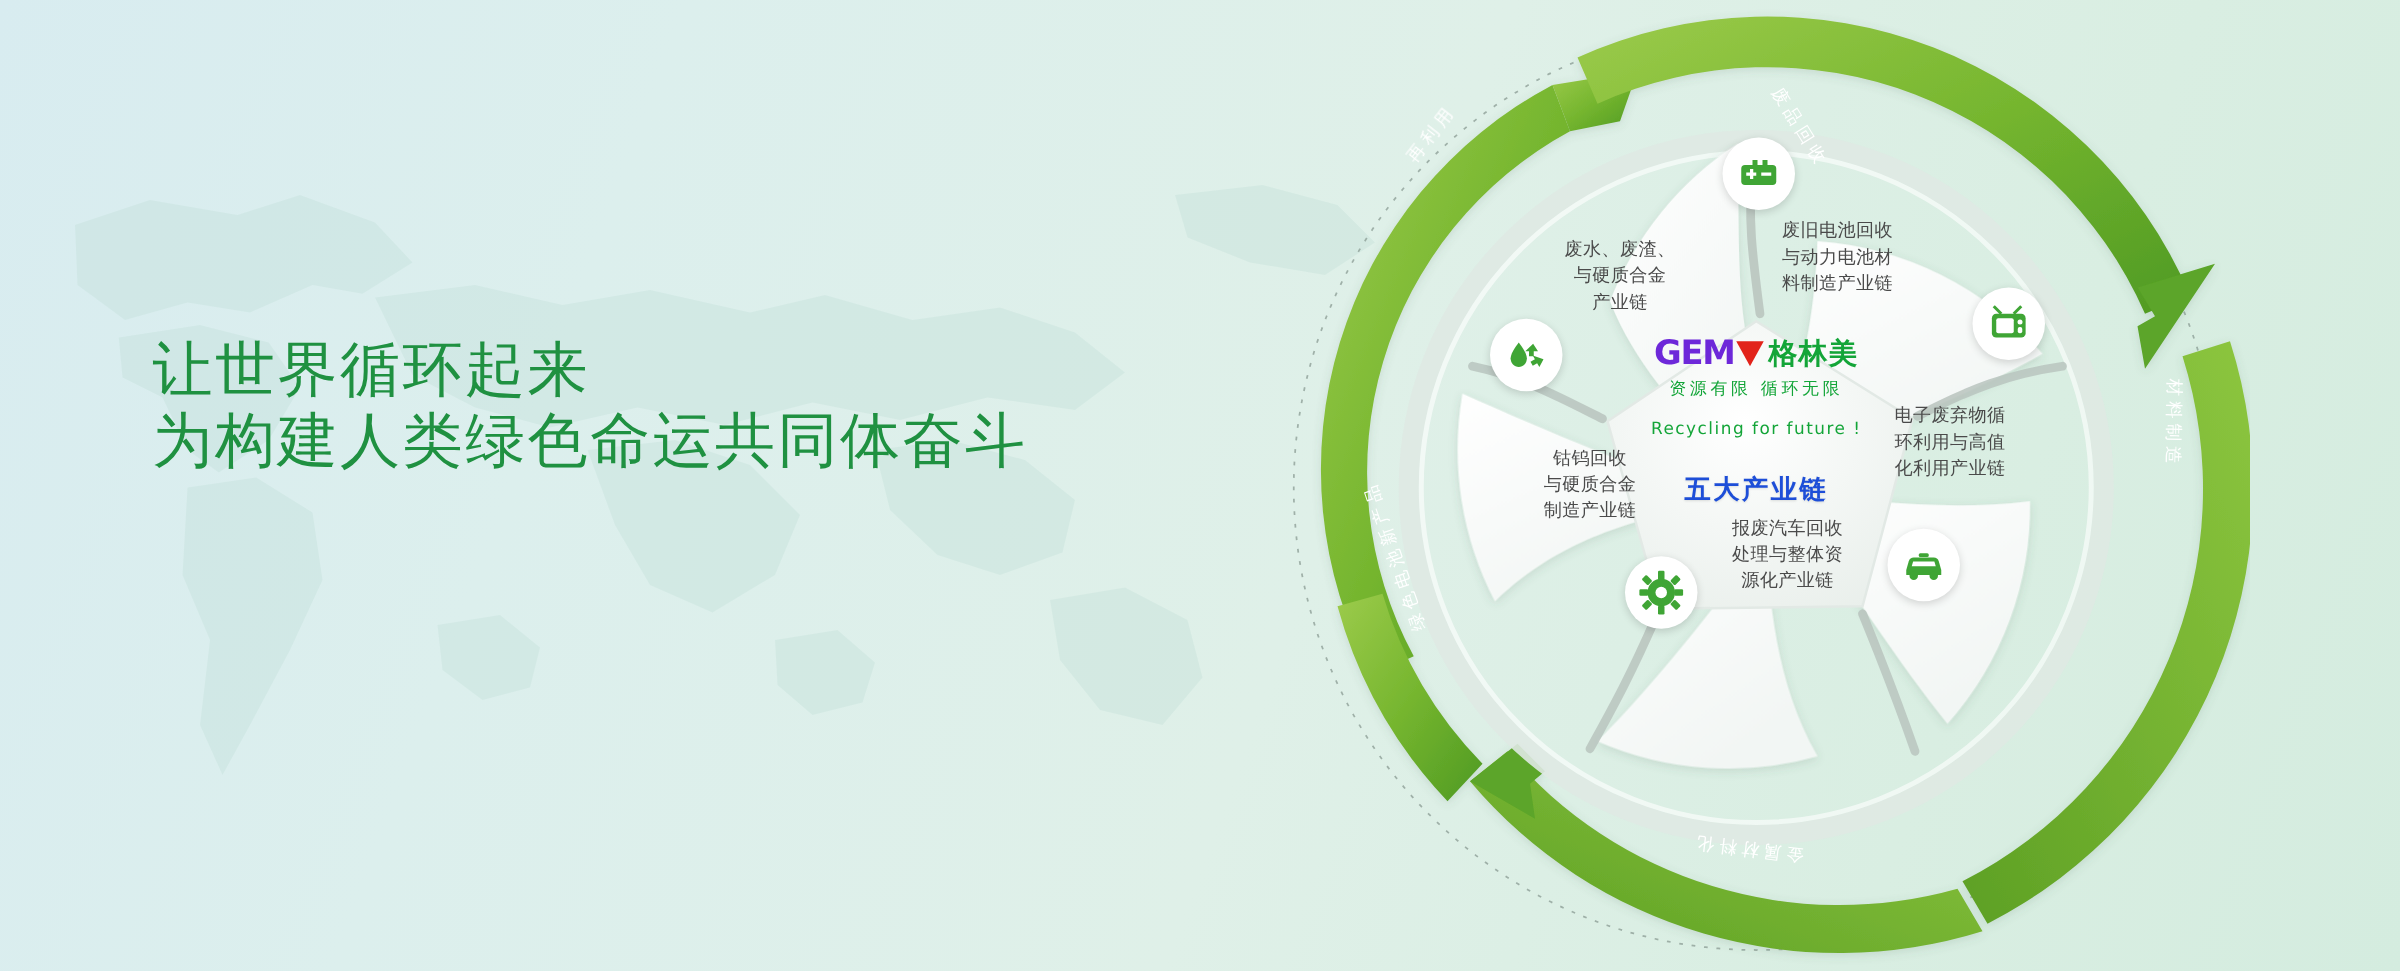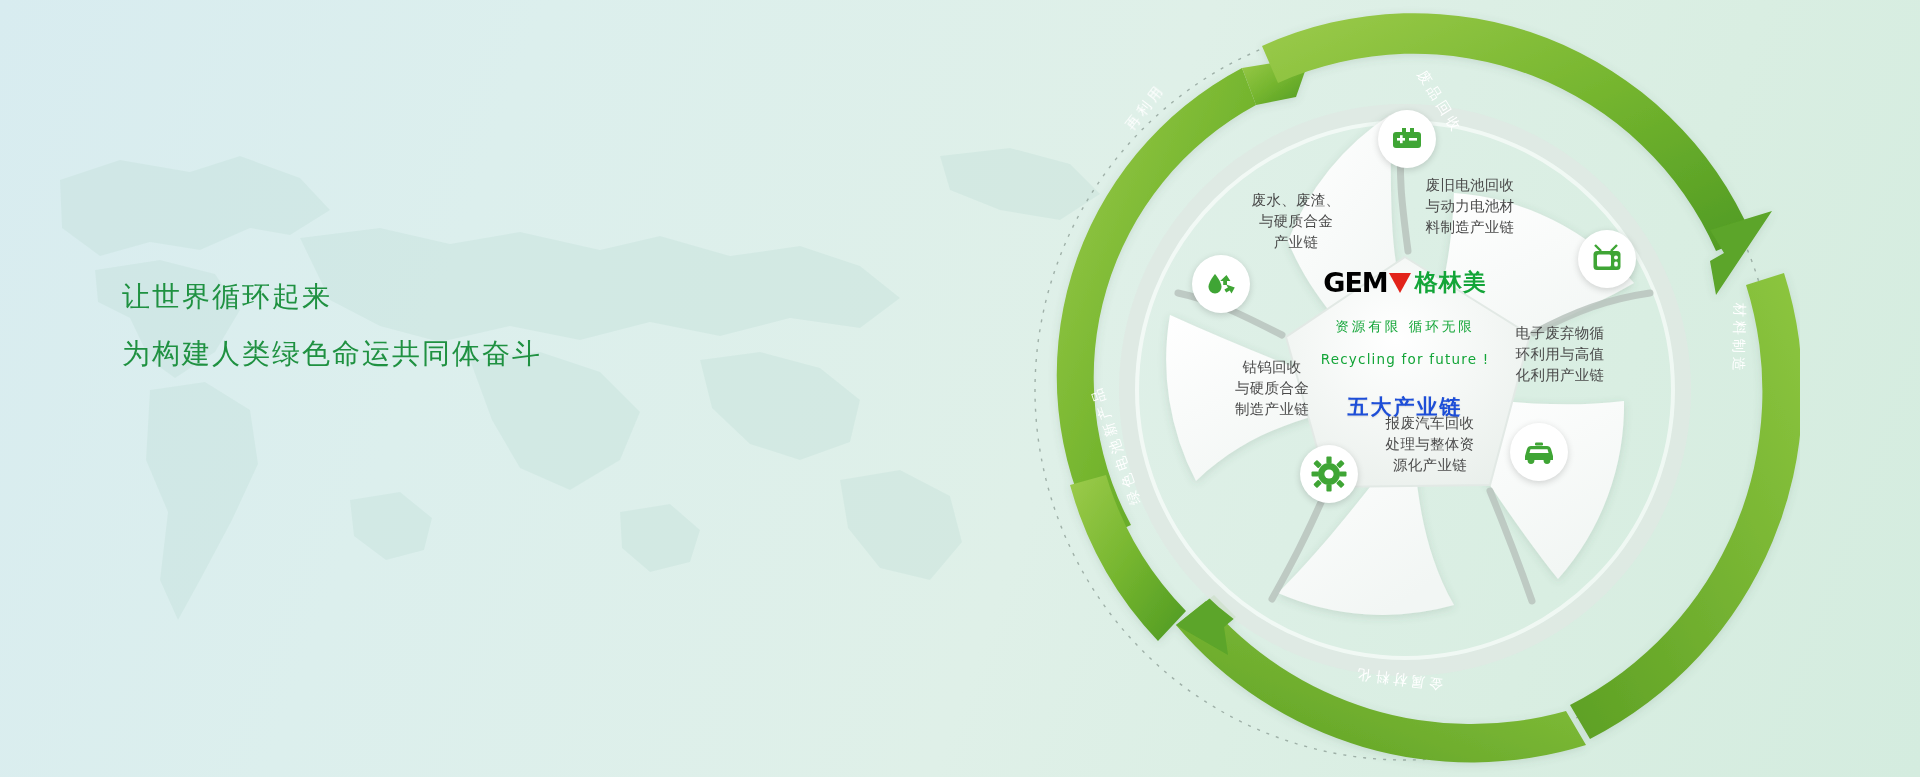--- a/index.html
+++ b/index.html
@@ -15,21 +15,21 @@
     position:absolute; left:0; top:60px; width:1150px; height:680px;
     opacity:.30; pointer-events:none;
   }
   #worldmap path { fill:#bcdcd4; }
 
   
   .headline {
     position:absolute; left:122px; top:268px; z-index:5;
   }
   .headline .ln {
-    font-size:28px;
+    font-size:48px;
     line-height:57px;
     letter-spacing:2px;
     color:#1f9141;
     font-weight:400;
     white-space:nowrap;
     font-family:"DejaVu Sans","Liberation Sans",sans-serif;
   }
 
   
   #diagram { position:absolute; left:1010px; top:5px; width:790px; height:770px; }
@@ -46,29 +46,29 @@
     letter-spacing:.3px;
   }
   .centerlogo {
     position:absolute;
     left:50%; top:262px; transform:translateX(-50%);
     text-align:center; width:230px;
   }
   .logo-row1 { display:flex; align-items:center; justify-content:center; gap:3px; }
   .gem-word {
     font-family:"DejaVu Sans","Liberation Sans",sans-serif;
-    font-weight:bold; font-size:27px; color:#000000; letter-spacing:-1px;
+    font-weight:bold; font-size:27px; color:#6d28d9; letter-spacing:-1px;
   }
   .gem-tri {
     width:0;height:0;border-left:11px solid transparent;border-right:11px solid transparent;
     border-top:20px solid #e2231a; margin:0 1px 0 -2px;
   }
   .gem-cn { font-size:23px; font-weight:bold; color:#13a538; letter-spacing:1px;
             font-family:"DejaVu Sans","Liberation Sans",sans-serif; }
-  .gem-slogan { font-size:13.5px; color:#13a538; letter-spacing:3px; margin-top:20px;
+  .gem-slogan { font-size:13.5px; color:#13a538; letter-spacing:3px; margin-top:4px;
             font-family:"DejaVu Sans","Liberation Sans",sans-serif; }
   .gem-en { font-size:13.5px; color:#13a538; letter-spacing:1.2px; margin-top:15px;
             font-family:"DejaVu Sans","Liberation Sans",sans-serif; }
   .center-title {
     margin-top:26px; font-size:21px; font-weight:bold; color:#1d4ed8; letter-spacing:2px;
     font-family:"DejaVu Sans","Liberation Sans",sans-serif;
     text-shadow:0 1px 2px rgba(0,0,0,.12);
   }
 
   .ringlabel {

